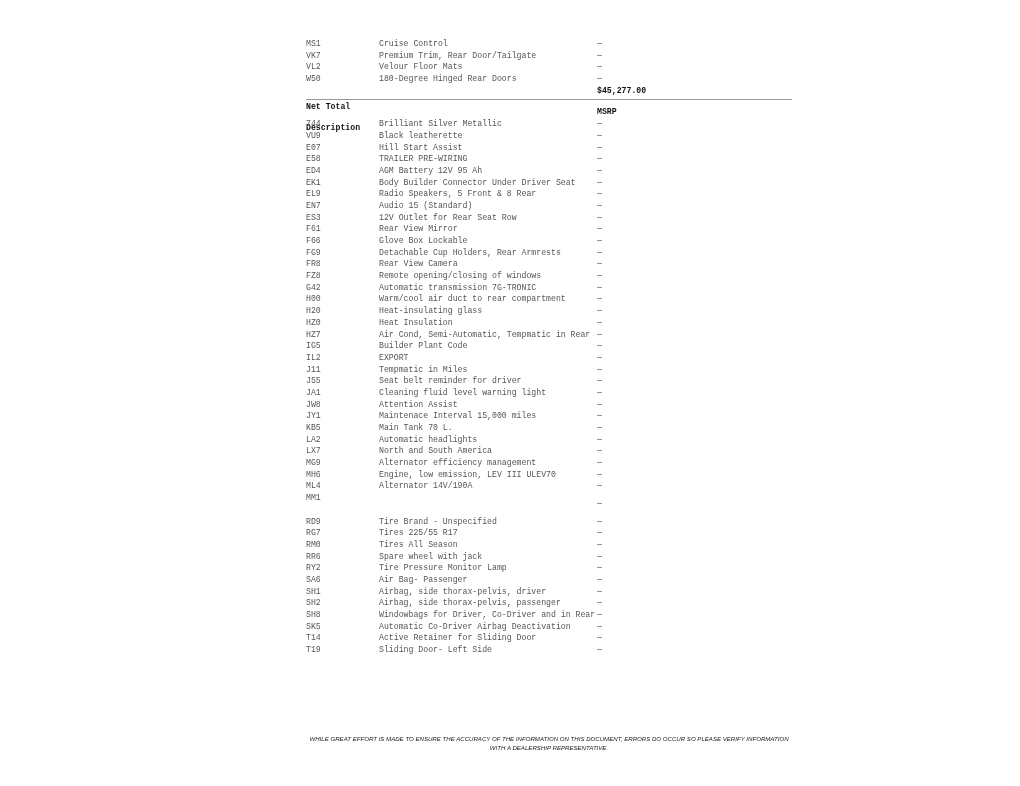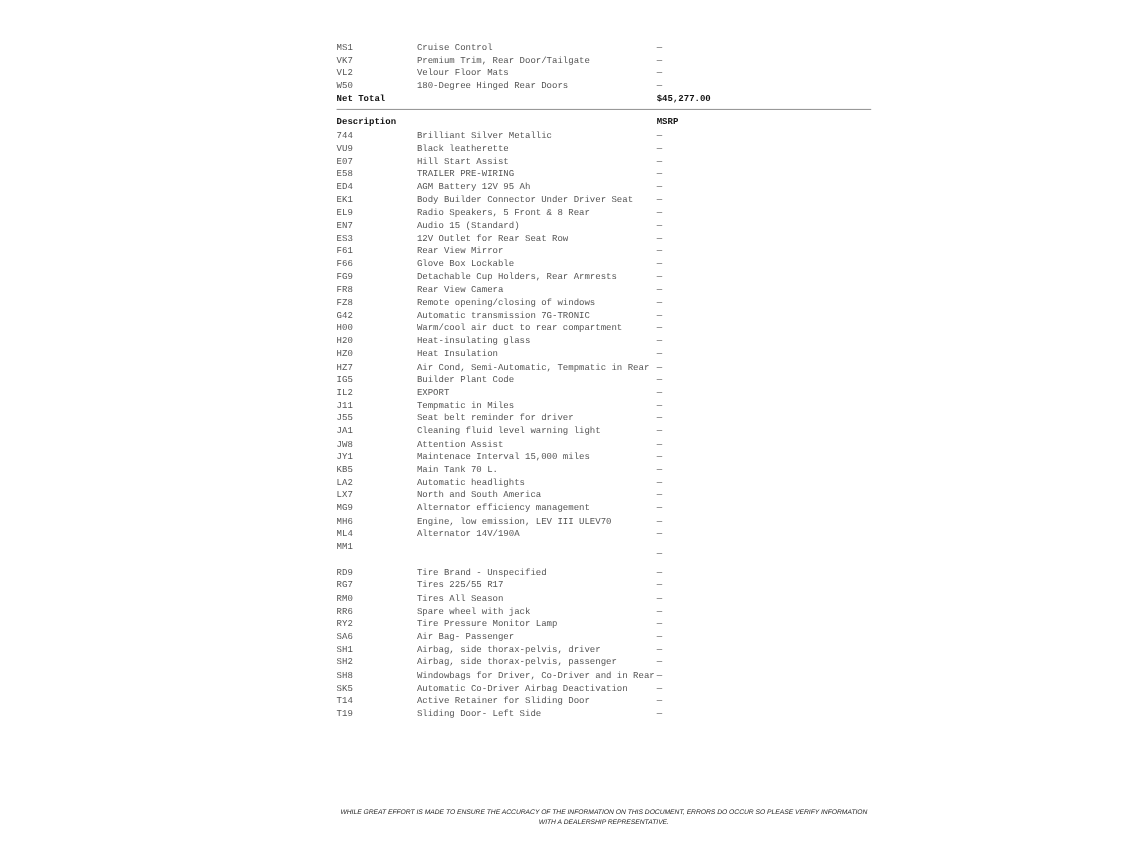--- a/index.html
+++ b/index.html
@@ -9,21 +9,21 @@
       font-family: "Liberation Mono", "DejaVu Sans Mono", monospace;
       font-size: 8.2px; color: #555;
     }
     .row { position: relative; height: 11.7px; line-height: 11.7px; white-space: nowrap; }
     .row.tall { height: 23.4px; }
     .code { position: absolute; left: 0; top: 0; width: 32px; }
     .desc { position: absolute; left: 33px; top: 0; width: 258px; white-space: normal; line-height: 11.7px; margin-left: 40px; }
     .price { position: absolute; left: 291px; top: 0; }
     .row.tall .price { top: 5.85px; }
     .bold { font-weight: bold; color: #111; }
-    .net-label { position: absolute; left: 0; top: 0; }
+    .net-label { position: absolute; left: 0; top: 16px; }
     .section-title {
       margin-top: 24px; height: 14px; line-height: 14px;
       font-weight: bold; color: #111; font-size: 8.4px;
     }
     .rule { height: 0; border-top: 1.5px solid #999; margin: 3px 0 6px 0; width: 486px; }
     .header-row { height: 11.7px; line-height: 11.7px; position: relative; font-weight: bold; color: #111; padding-left: 32px; }
     .footer {
       position: absolute; left: 306px; top: 734px; width: 486px; text-align: center;
       font-family: "Liberation Sans", "DejaVu Sans", sans-serif;
       font-size: 6.1px; font-style: italic; color: #222; line-height: 9px;

